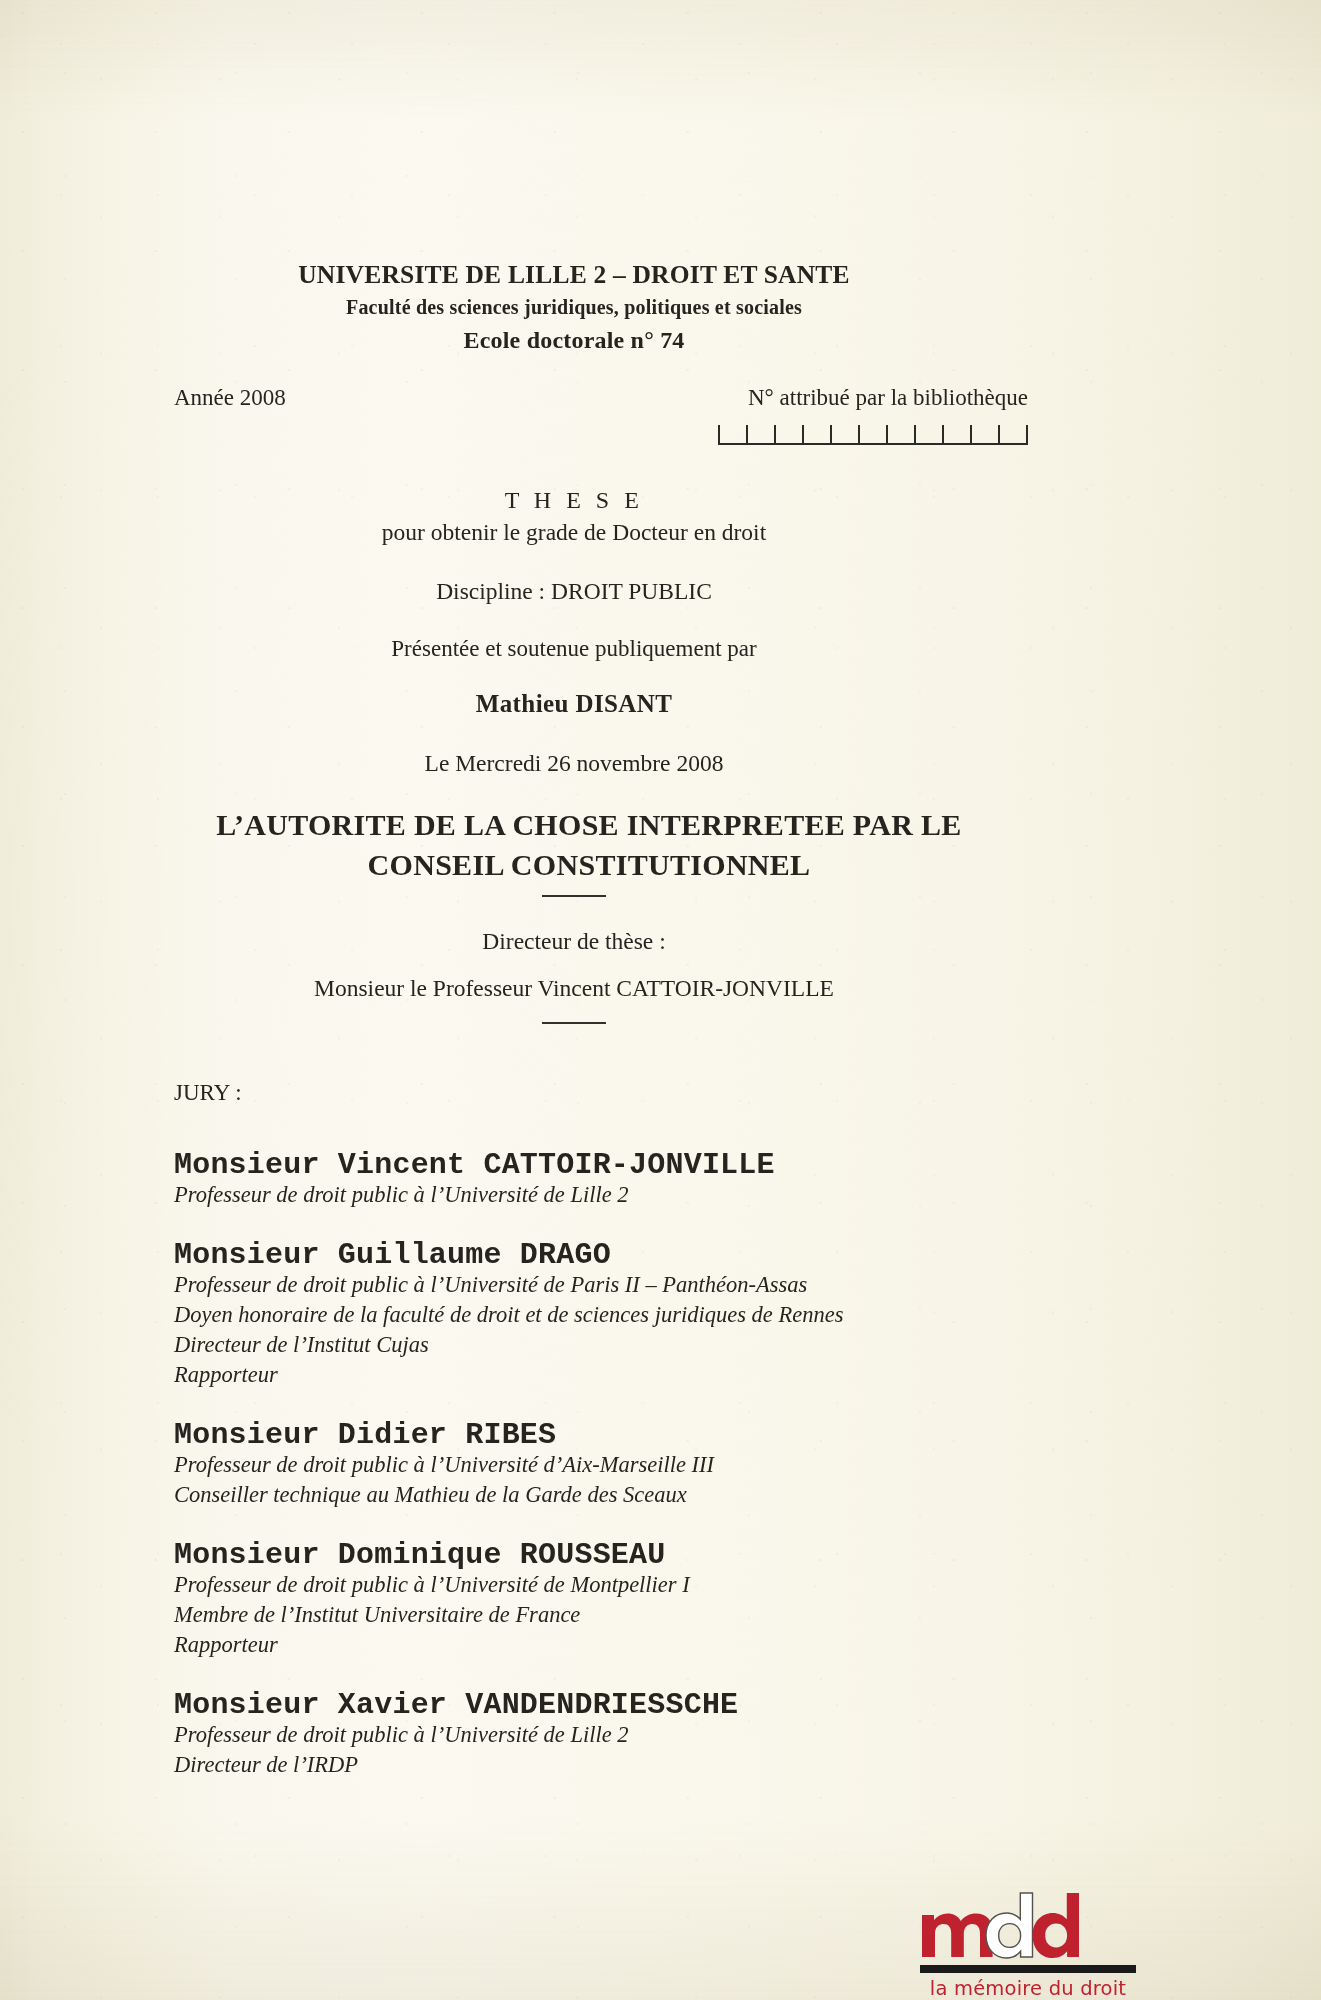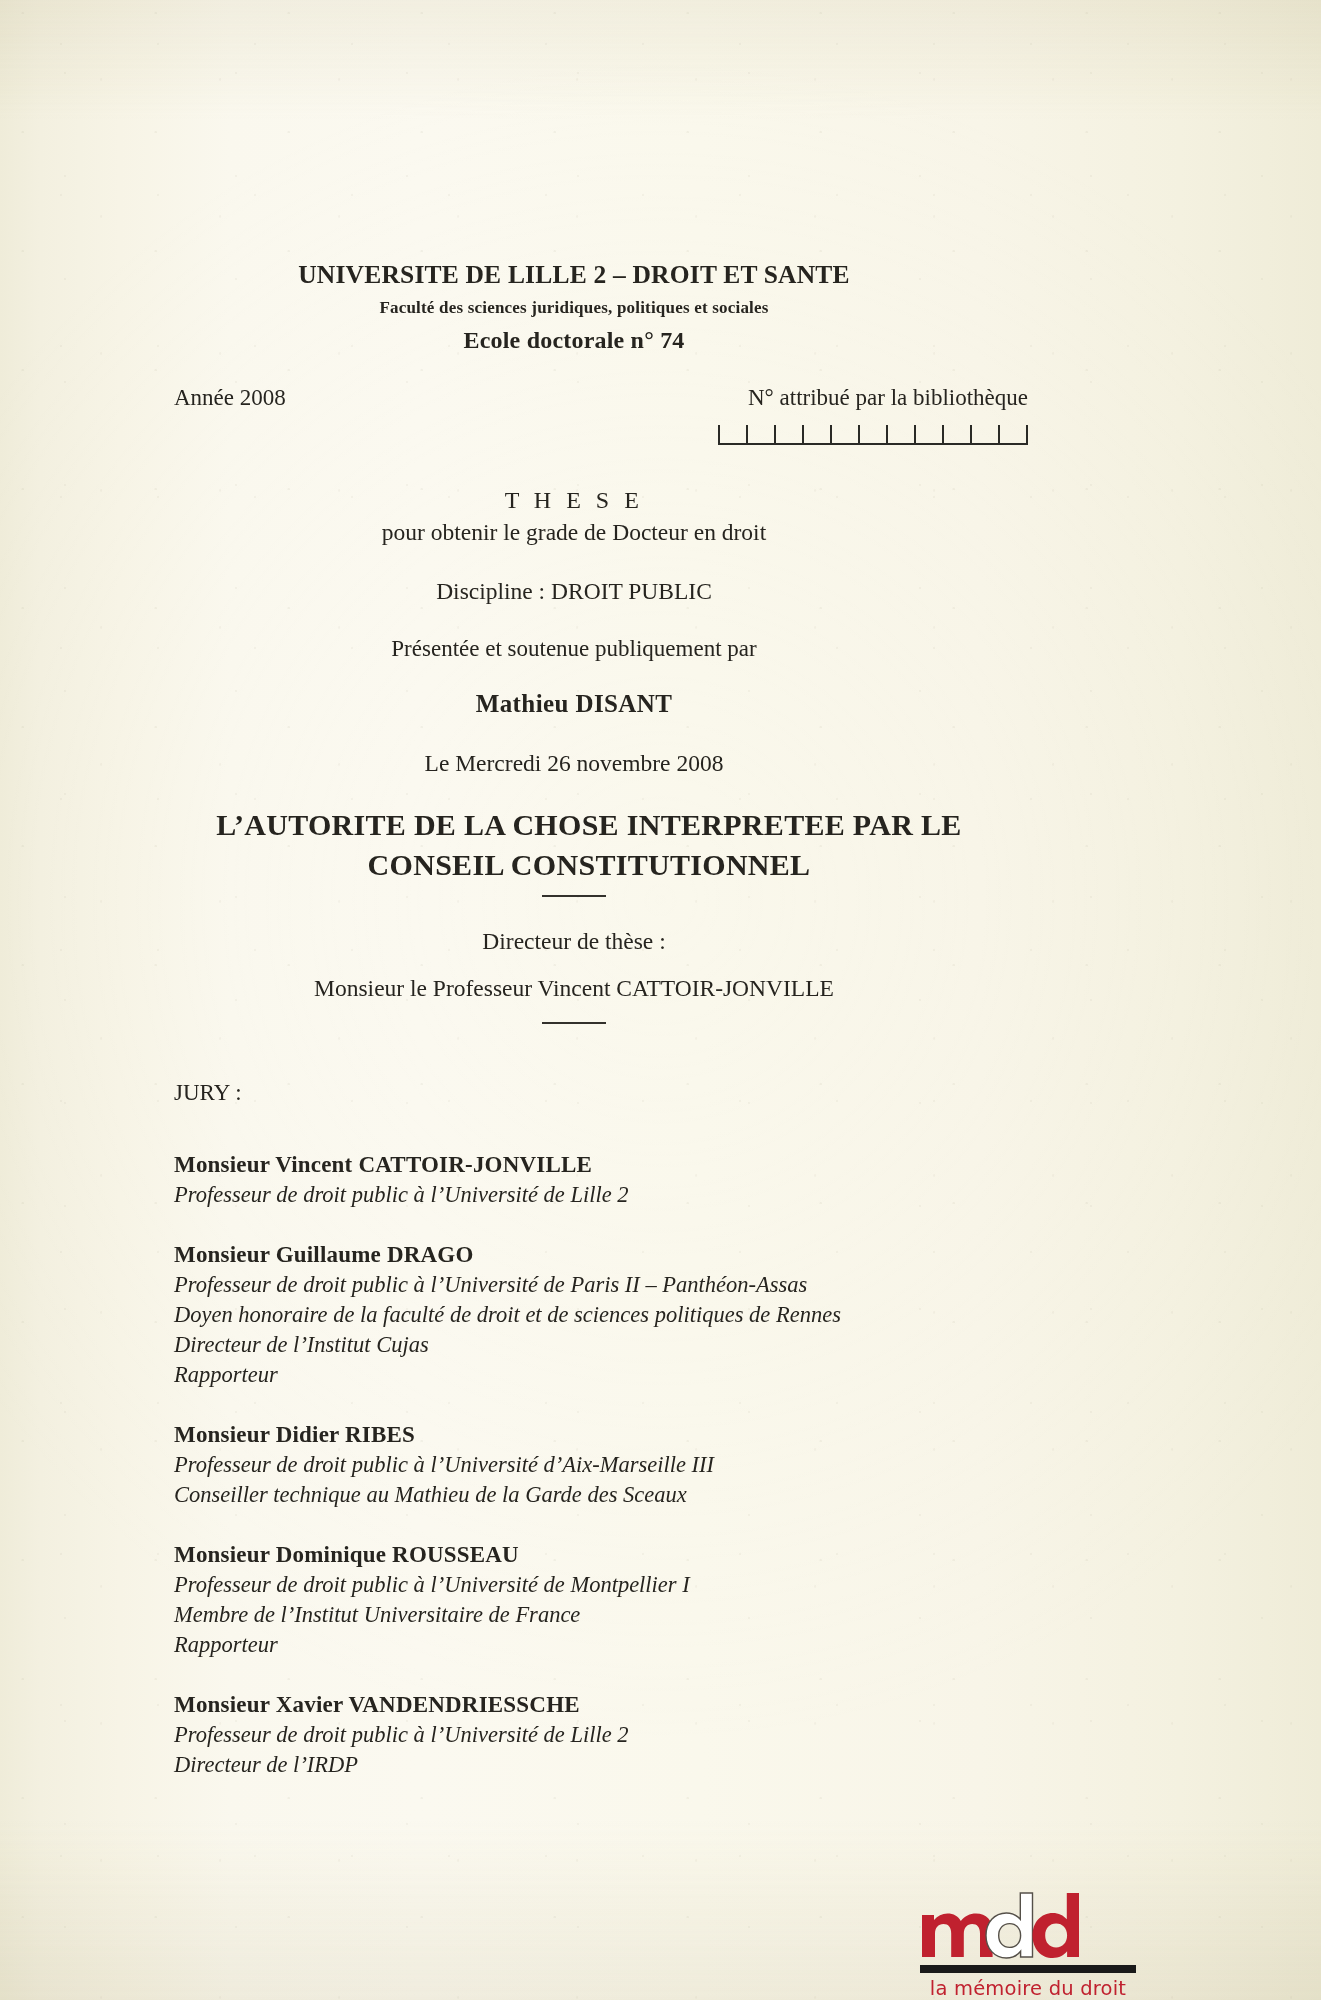--- a/index.html
+++ b/index.html
@@ -67,21 +67,21 @@
     position: absolute;
     left: 0; right: 0;
     top: 258px;
     text-align: center;
     font-weight: bold;
     font-size: 25.5px;
     line-height: 33px;
     letter-spacing: .2px;
   }
   .masthead .l1 { font-size: 25.5px; }
-  .masthead .l2 { font-size: 17px; }
+  .masthead .l2 { font-size: 20px; }
   .masthead .l3 { font-size: 24px; }
 
   
   .admin-row {
     position: absolute;
     top: 385px;
     left: 0; right: 0;
     height: 80px;
   }
   .annee {
@@ -163,23 +163,24 @@
     width: 900px;
   }
   .jury-heading {
     font-size: 23px;
     margin-bottom: 44px;
   }
   .jury-member { margin-bottom: 30px; }
   .jury-member:last-child { margin-bottom: 0; }
   .member-name {
     font-weight: bold;
-    font-size: 23px;
+    font-size: 30px;
     line-height: 30px;
     letter-spacing: .2px;
+    font-family: Liberation Mono, monospace;
   }
   .member-line {
     font-style: italic;
     font-size: 22.5px;
     line-height: 30px;
   }
 
   
   .logo {
     position: absolute;
@@ -255,21 +256,21 @@
       <div class="jury-heading">JURY :</div>
 
       <div class="jury-member">
         <div class="member-name">Monsieur Vincent CATTOIR-JONVILLE</div>
         <div class="member-line">Professeur de droit public à l’Université de Lille 2</div>
       </div>
 
       <div class="jury-member">
         <div class="member-name">Monsieur Guillaume DRAGO</div>
         <div class="member-line">Professeur de droit public à l’Université de Paris II – Panthéon-Assas</div>
-        <div class="member-line">Doyen honoraire de la faculté de droit et de sciences politiques de Rennes</div>
+        <div class="member-line">Doyen honoraire de la faculté de droit et de sciences juridiques de Rennes</div>
         <div class="member-line">Directeur de l’Institut Cujas</div>
         <div class="member-line">Rapporteur</div>
       </div>
 
       <div class="jury-member">
         <div class="member-name">Monsieur Didier RIBES</div>
         <div class="member-line">Professeur de droit public à l’Université d’Aix-Marseille III</div>
         <div class="member-line">Conseiller technique au Mathieu de la Garde des Sceaux</div>
       </div>
 

